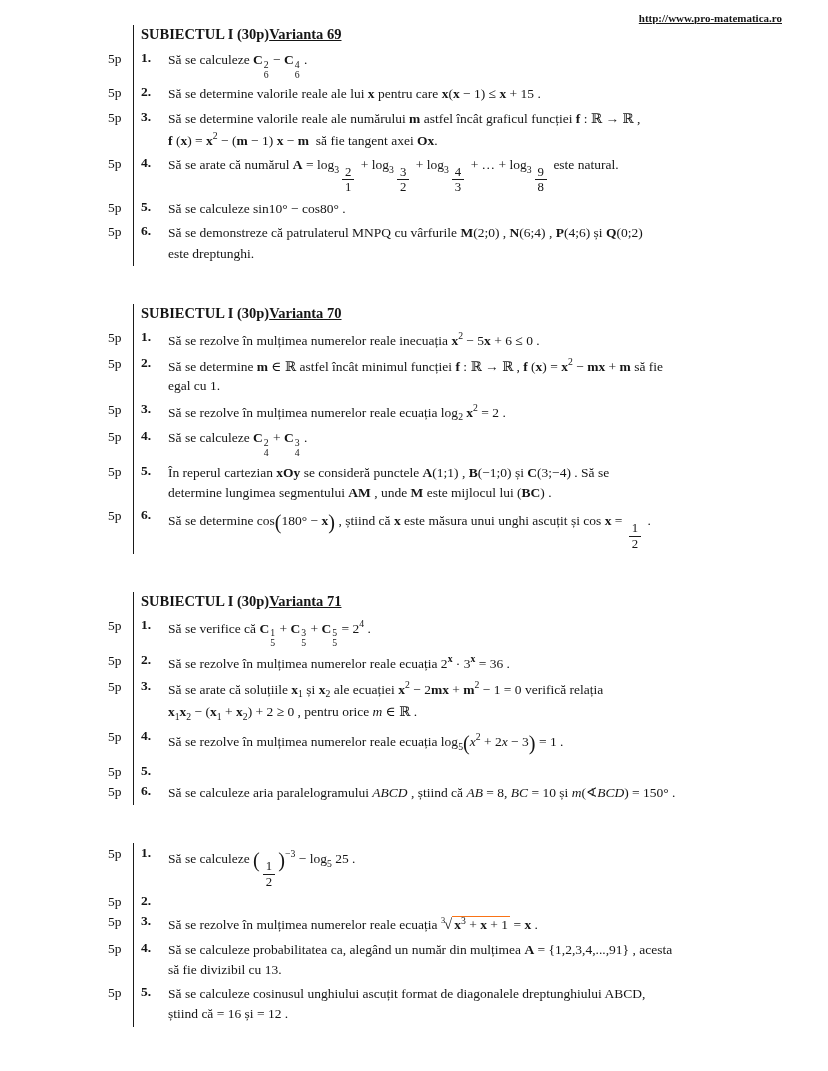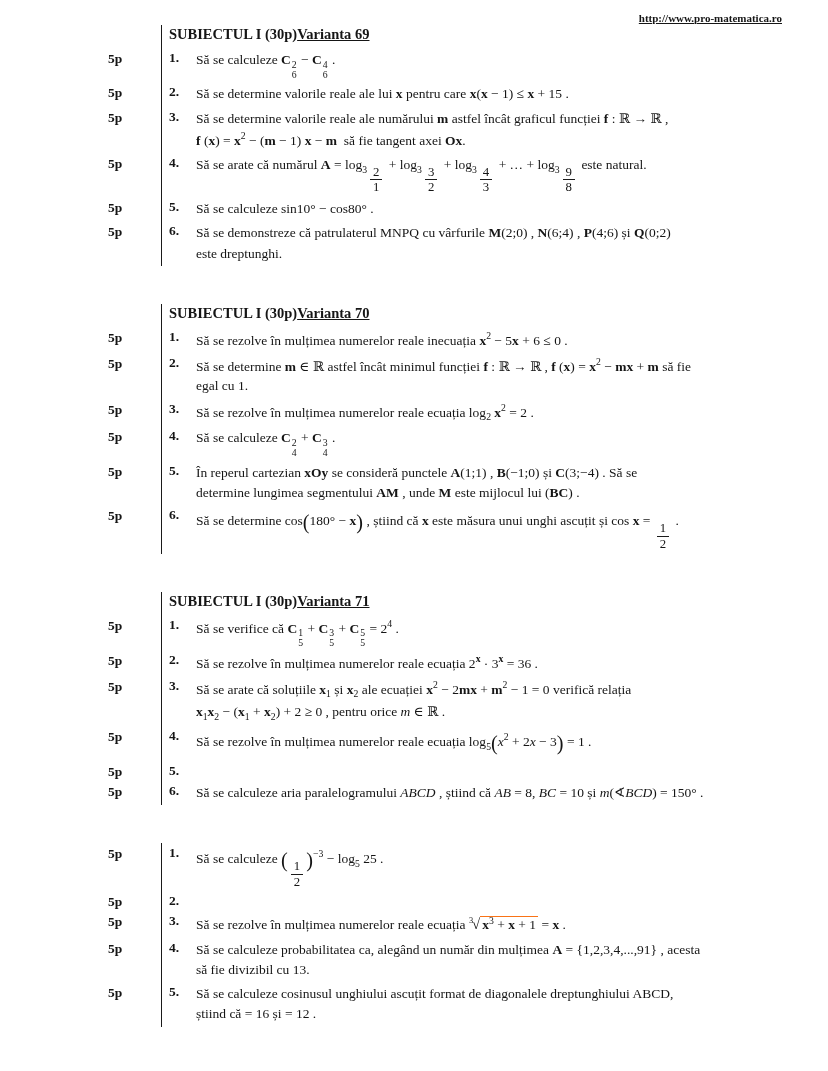--- a/index.html
+++ b/index.html
@@ -9,22 +9,22 @@
     font-family:"Liberation Serif","DejaVu Serif",serif;
     font-size:13.5px; position:relative; overflow:hidden;
   }
   .site-url{
     position:absolute; top:12px; right:46px;
     font-weight:bold; text-decoration:underline; font-size:11px; cursor:pointer;
   }
   .sections{ position:absolute; top:25px; left:108px; right:26px; }
   .section{ margin-bottom:38px; }
   .row{ display:grid; grid-template-columns:25px 1fr; align-items:stretch; }
-  .cell-pts{ font-weight:bold; padding-top:3px; }
-  .cell-content{ border-left:1.6px solid #1a1a1a; padding-left:7px;margin-left:28px; }
+  .cell-pts{ font-weight:normal; padding-top:3px; }
+  .cell-content{ border-left:1.6px solid #1a1a1a; padding-left:7px; }
   .title-row .cell-content{ padding-bottom:5px; padding-top:1px; }
   .section-title{ font-weight:bold; font-size:14.5px; }
   .title-variant{ text-decoration:underline; }
   .prob{ display:grid; grid-template-columns:27px 1fr; padding:2px 0; }
   .pnum{ font-weight:bold; }
   .ptext{ line-height:1.5; }
   
   sup,sub{ font-size:0.72em; }
   .ss{ display:inline-flex; flex-direction:column; align-items:flex-start;
        vertical-align:-0.4em; font-size:0.72em; line-height:1.05; padding:0 1px; }

